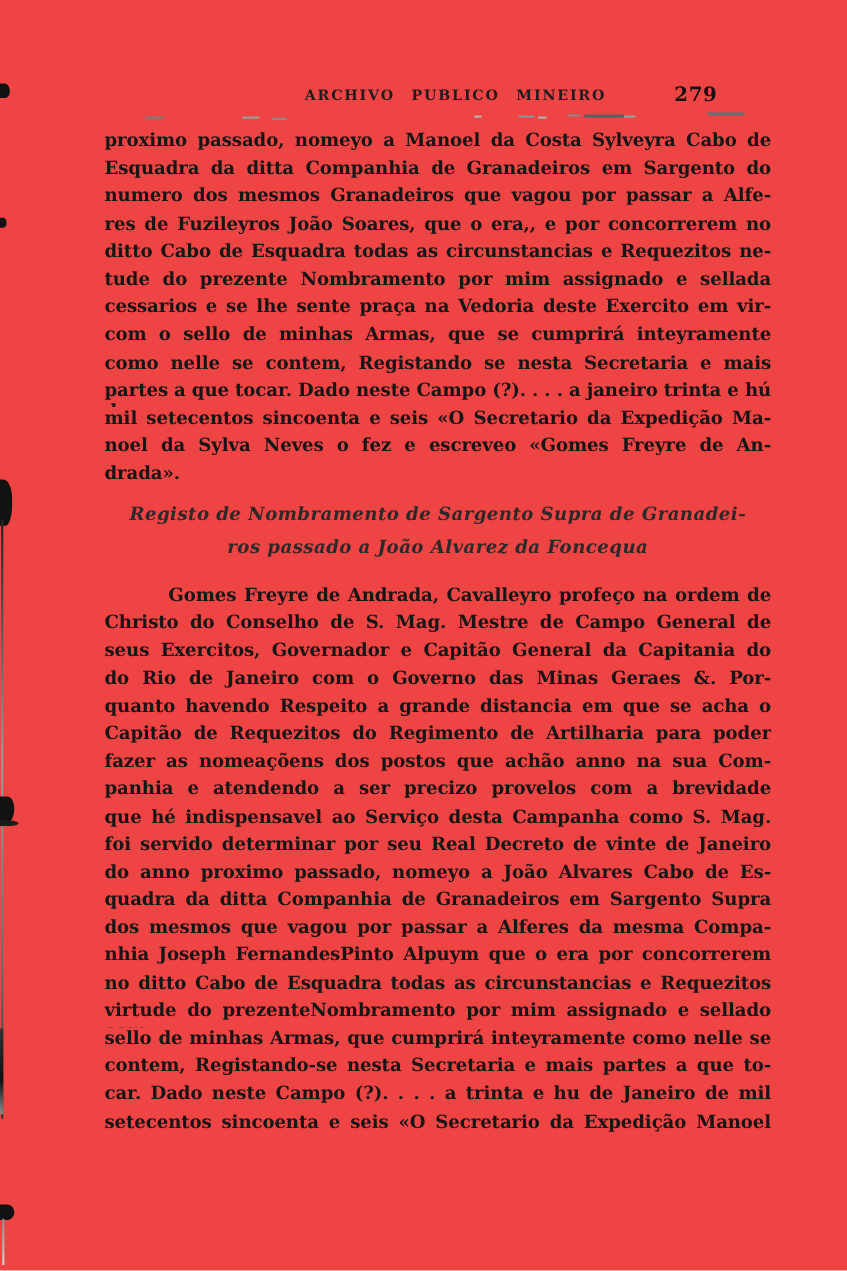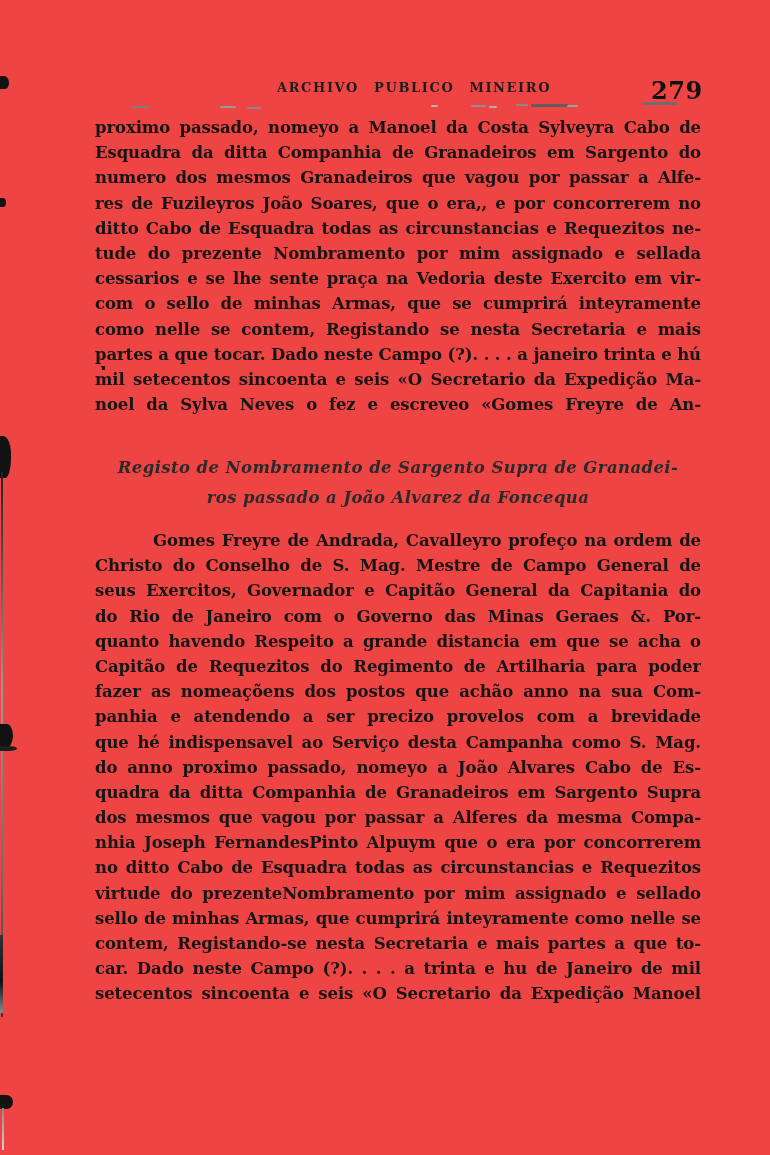--- a/index.html
+++ b/index.html
@@ -12,22 +12,22 @@
     overflow:hidden;
   }
   
   .running-head{
     position:absolute;left:277px;top:80px;
     font-size:13px;font-weight:bold;
     letter-spacing:1.6px;word-spacing:9px;
     color:#1d1d1d;white-space:nowrap;
   }
   .page-number{
-    position:absolute;left:651px;top:76px;
-    font-size:24px;font-weight:bold;color:#111;
+    position:absolute;left:613px;top:76px;
+    font-size:18px;font-weight:bold;color:#111;
     letter-spacing:0.5px;
   }
   
   .dash{position:absolute;height:2px;background:#8f8f8f;border-radius:1px;}
   .d1{left:132px;top:106px;width:17px;background:#7c7c7c;}
   .d2{left:220px;top:106px;width:16px;background:#9a9a9a;}
   .d3{left:247px;top:107px;width:14px;background:#8a8a8a;}
   .d4{left:431px;top:105px;width:7px;background:#b5b5b5;}
   .d5{left:471px;top:105px;width:15px;background:#8f8f8f;}
   .d6{left:489px;top:106px;width:8px;background:#b0b0b0;}
@@ -95,37 +95,39 @@
     <div class="line">numero dos mesmos Granadeiros que vagou por passar a Alfe-</div>
     <div class="line">res de Fuzileyros João Soares, que o era,, e por concorrerem no</div>
     <div class="line">ditto Cabo de Esquadra todas as circunstancias e Requezitos ne-</div>
     <div class="line">tude do prezente Nombramento por mim assignado e sellada</div>
     <div class="line">cessarios e se lhe sente praça na Vedoria deste Exercito em vir-</div>
     <div class="line">com o sello de minhas Armas, que se cumprirá inteyramente</div>
     <div class="line">como nelle se contem, Registando se nesta Secretaria e mais</div>
     <div class="line">partes a que tocar. Dado neste Campo (?). . . . a janeiro trinta e hú de</div>
     <div class="line">mil setecentos sincoenta e seis «O Secretario da Expedição Ma-</div>
     <div class="line">noel da Sylva Neves o fez e escreveo «Gomes Freyre de An-</div>
+    <div class="line short">drada».</div>
   </div>
 
   <div class="textcol heading-block">
     <div class="hline">Registo de Nombramento de Sargento Supra de Granadei-</div>
     <div class="hline">ros passado a João Alvarez da Foncequa</div>
   </div>
 
   <div class="textcol para2">
     <div class="line indent">Gomes Freyre de Andrada, Cavalleyro profeço na ordem de</div>
     <div class="line">Christo do Conselho de S. Mag. Mestre de Campo General de</div>
     <div class="line">seus Exercitos, Governador e Capitão General da Capitania do</div>
     <div class="line">do Rio de Janeiro com o Governo das Minas Geraes &amp;. Por-</div>
     <div class="line">quanto havendo Respeito a grande distancia em que se acha o</div>
     <div class="line">Capitão de Requezitos do Regimento de Artilharia para poder</div>
     <div class="line">fazer as nomeaçõens dos postos que achão anno na sua Com-</div>
     <div class="line">panhia e atendendo a ser precizo provelos com a brevidade</div>
     <div class="line">que hé indispensavel ao Serviço desta Campanha como S. Mag.</div>
+    <div class="line">foi servido determinar por seu Real Decreto de vinte de Janeiro</div>
     <div class="line">do anno proximo passado, nomeyo a João Alvares Cabo de Es-</div>
     <div class="line">quadra da ditta Companhia de Granadeiros em Sargento Supra</div>
     <div class="line">dos mesmos que vagou por passar a Alferes da mesma Compa-</div>
     <div class="line">nhia Joseph FernandesPinto Alpuym que o era por concorrerem</div>
     <div class="line">no ditto Cabo de Esquadra todas as circunstancias e Requezitos</div>
     <div class="line">virtude do prezenteNombramento por mim assignado e sellado com</div>
     <div class="line">sello de minhas Armas, que cumprirá inteyramente como nelle se</div>
     <div class="line">contem, Registando-se nesta Secretaria e mais partes a que to-</div>
     <div class="line">car. Dado neste Campo (?). . . . a trinta e hu de Janeiro de mil</div>
     <div class="line">setecentos sincoenta e seis «O Secretario da Expedição Manoel</div>

